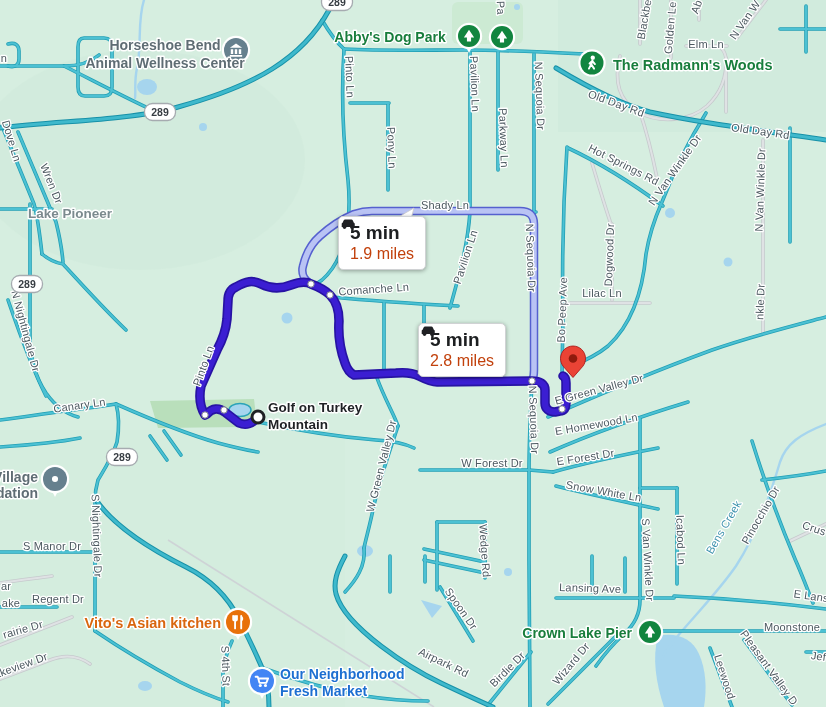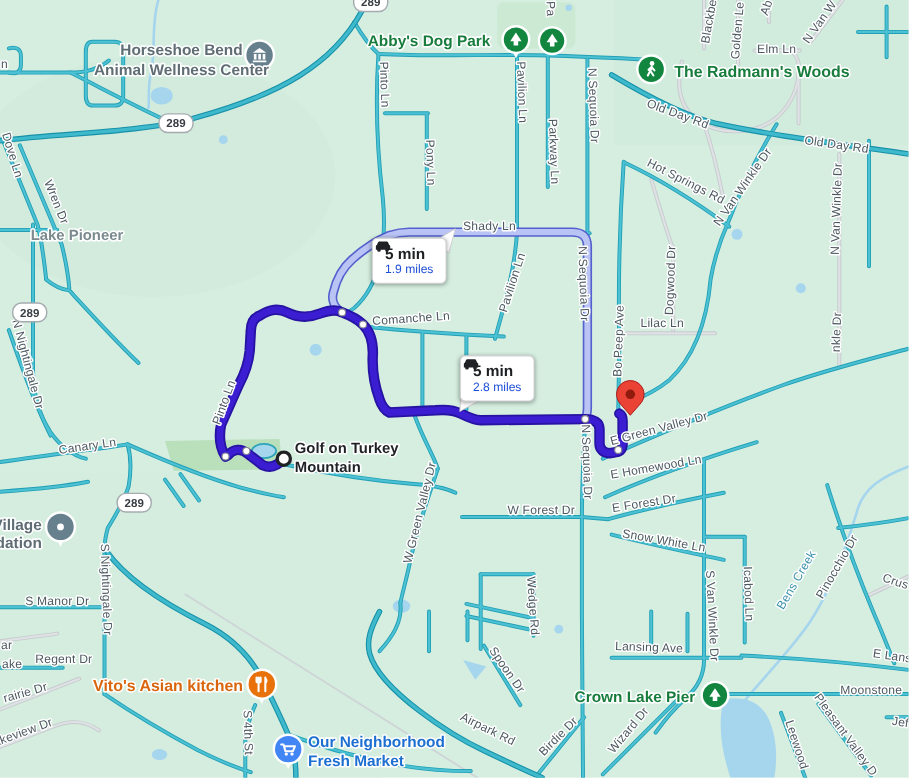--- a/index.html
+++ b/index.html
@@ -20,22 +20,22 @@
   .sel-cas{stroke:#2713a3;stroke-width:9.5}
   .sel-fil{stroke:#3b1ed2;stroke-width:6.2}
   .rdot{fill:#fff;stroke:#7d838b;stroke-width:1}
   .st{font-size:11px;fill:#4c5960;stroke:#fff;stroke-width:2.6;paint-order:stroke;
       stroke-linejoin:round;letter-spacing:.2px}
   .st.water{fill:#3e93ad}
   .poi{font-weight:bold;stroke:#fff;stroke-width:2.8;paint-order:stroke;stroke-linejoin:round}
   .badge-t{font-size:10.5px;font-weight:bold;fill:#383e44;text-anchor:middle}
   .infobox{position:absolute;background:#fff;border:1px solid #d0d2d4;border-radius:5px;
            box-shadow:0 1px 4px rgba(0,0,0,.35);padding:5px 11px 6px;z-index:6;cursor:pointer}
-  .infobox .r1{display:flex;align-items:center;gap:6px;font-weight:bold;font-size:14px;color:#1d1f21;white-space:nowrap}
-  .infobox .r2{font-size:11px;color:#1d4ed8;margin-top:1px;white-space:nowrap}
+  .infobox .r1{display:flex;align-items:center;gap:6px;font-weight:bold;font-size:19px;color:#1d1f21;white-space:nowrap}
+  .infobox .r2{font-size:16px;color:#c2410c;margin-top:1px;white-space:nowrap}
 </style>
 </head>
 <body>
 
 <div class="stage">
 <svg width="826" height="707" viewBox="0 0 826 707">
   <defs>
     <g id="ggrey">
       <path d="M612,224 V300"></path>
           <path d="M570,303 H650"></path>

